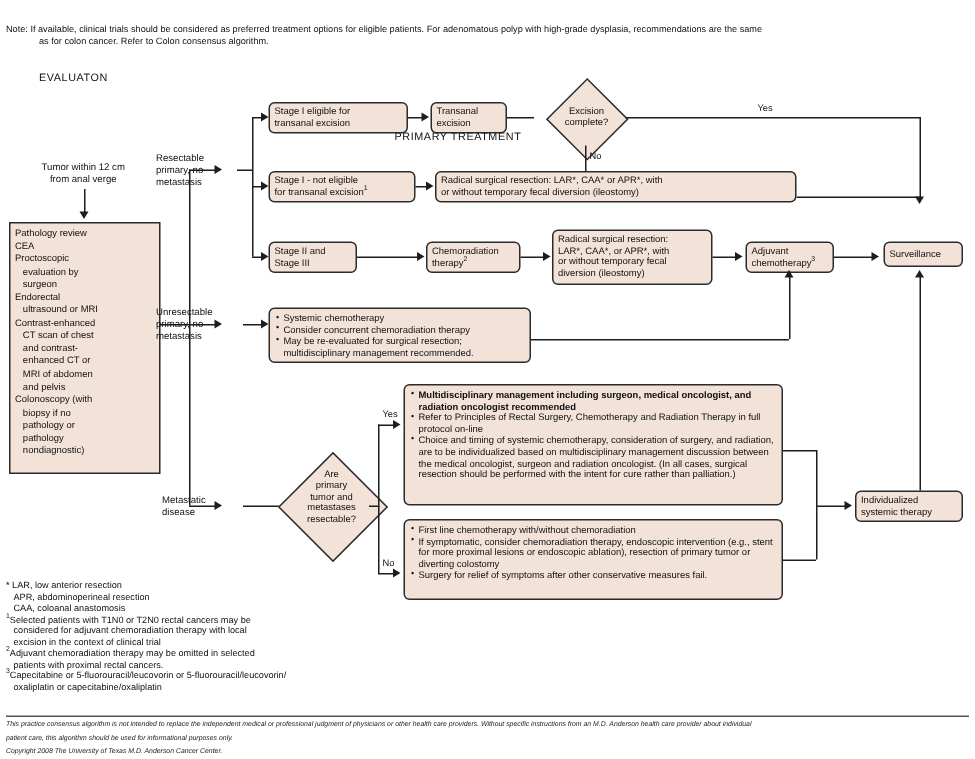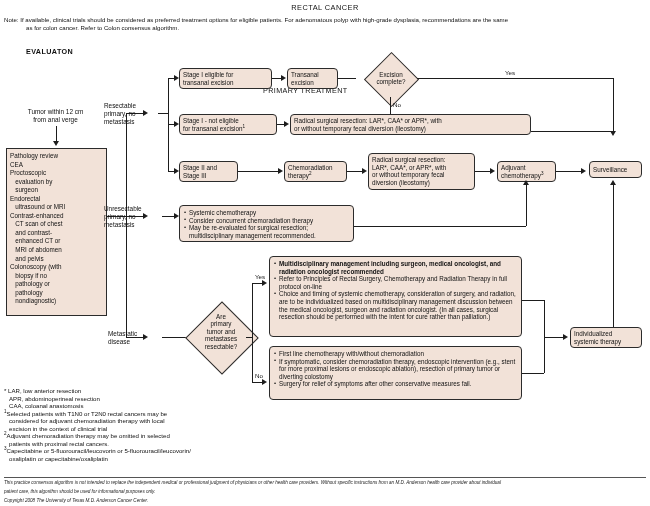--- a/index.html
+++ b/index.html
@@ -115,28 +115,27 @@
     position:absolute;
     left:4px; width:642px; height:0;
     border-top:1px solid #555;
   }
 </style>
 </head>
 <body>
 
 <div id="page">
 
-  <div class="ttl">RECTAL CANCER</div>
 
   <div class="note">
     <span>Note: If available, clinical trials should be considered as preferred treatment options for eligible patients. For adenomatous polyp with high-grade dysplasia, recommendations are the same</span>
     <span class="ind">as for colon cancer. Refer to Colon consensus algorithm.</span>
   </div>
 
-  <div class="colhead" style="left:26px; top:47px;font-weight:bold;">EVALUATON</div>
+  <div class="colhead" style="left:26px; top:47px;">EVALUATON</div>
   <div class="colhead" style="left:263px; top:47px;margin-top:39px;">PRIMARY TREATMENT</div>
 
   <div class="plain" style="left:8px; top:108px; width:95px; text-align:center;">
     <span>Tumor within 12 cm</span><br>
     <span>from anal verge</span>
   </div>
   <div class="v" style="left:56px; top:126px; height:17px;"></div>
   <div class="ar d" style="left:53px; top:141px;"></div>
 
   <div class="box sq thick" style="left:6px; top:148px; width:101px; height:168px; padding:3px 3px;">

